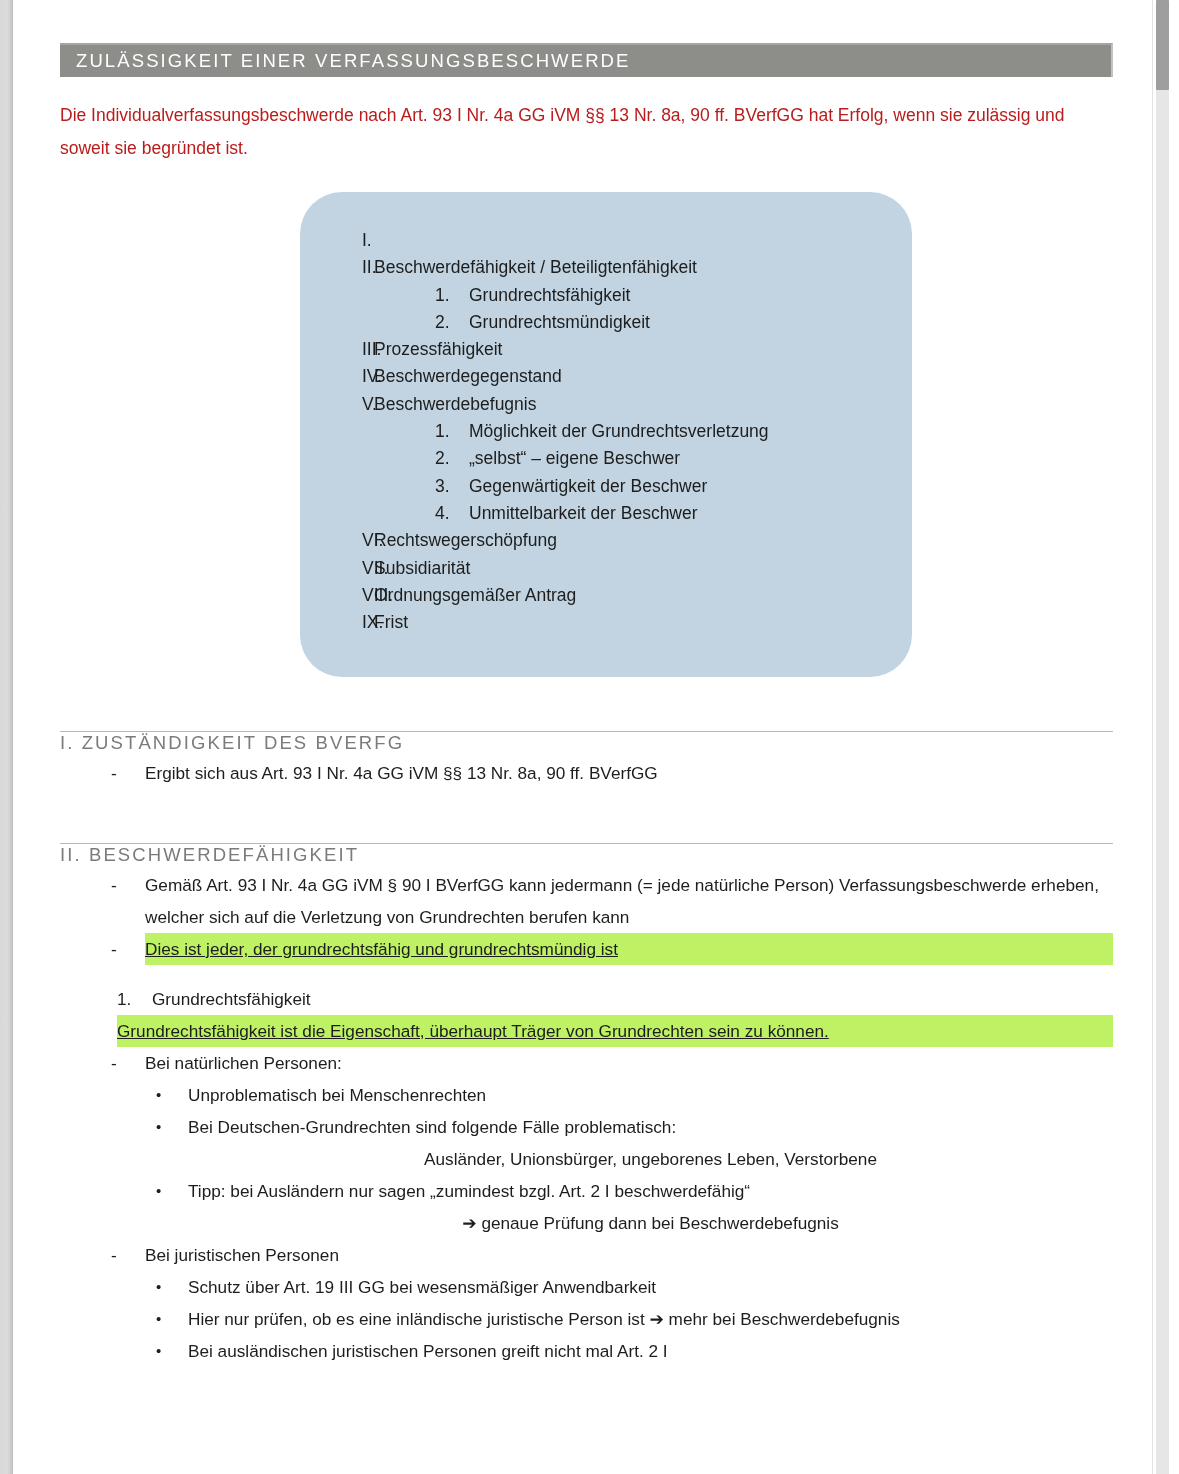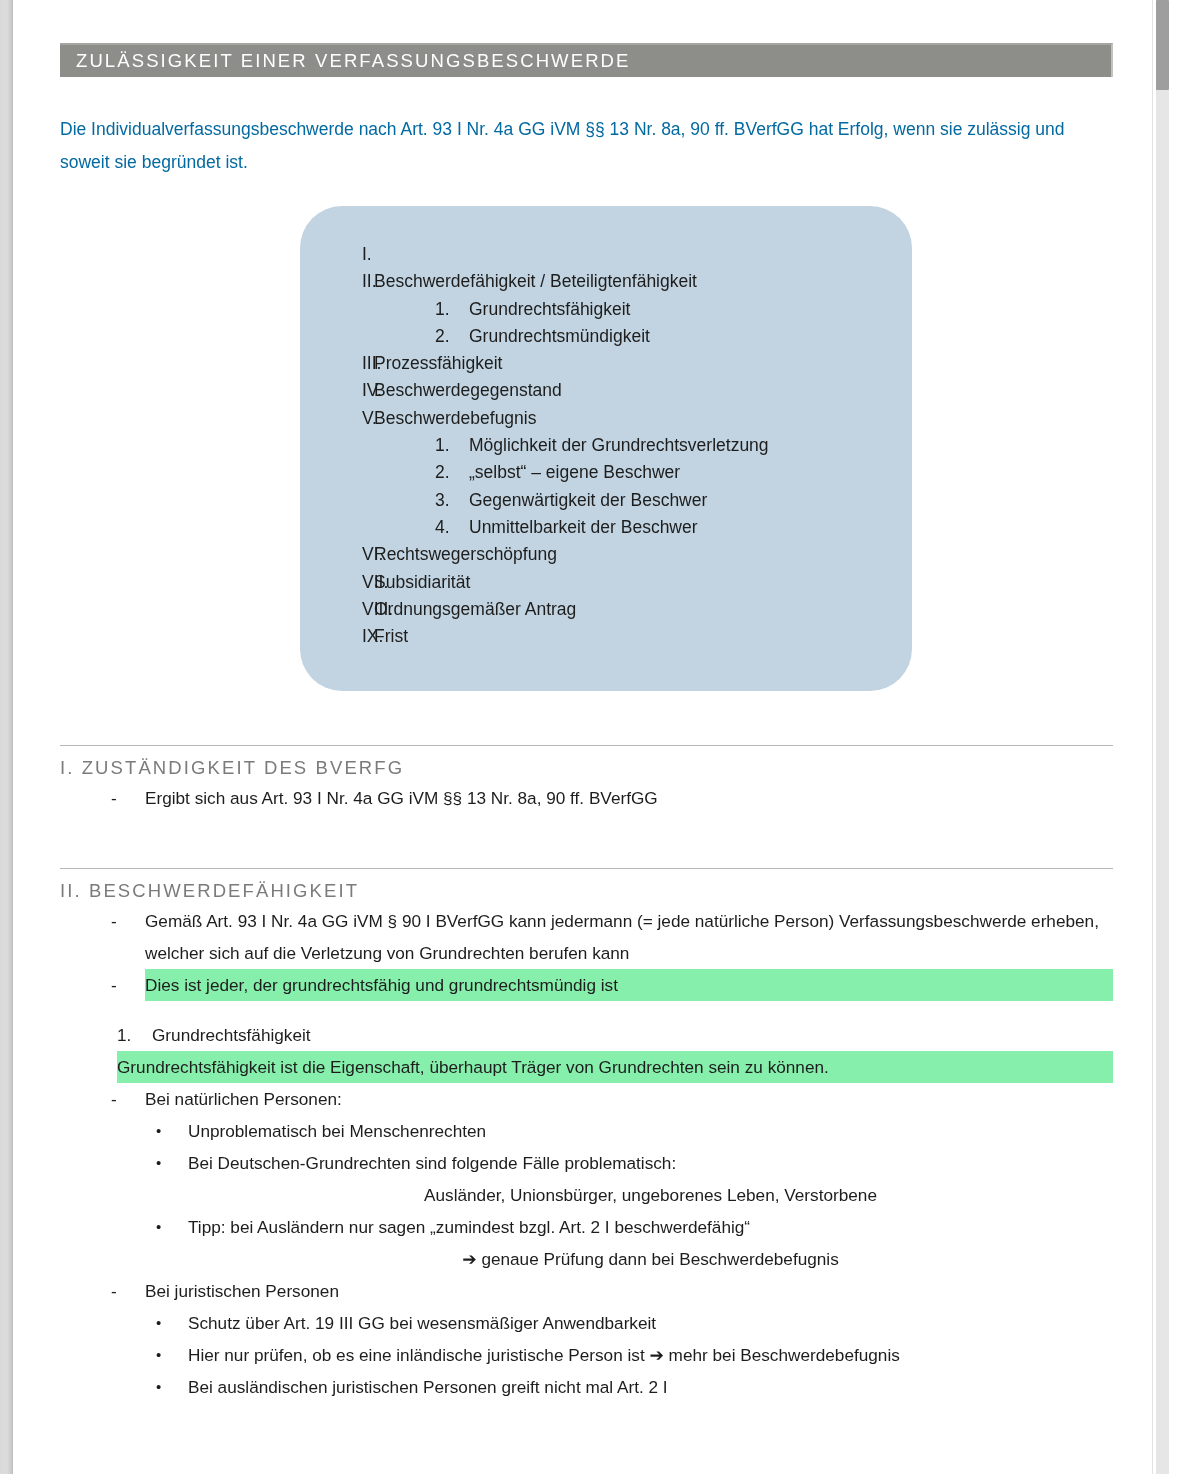--- a/index.html
+++ b/index.html
@@ -74,24 +74,24 @@
   .title-bar .t {
     color: #ffffff;
     font-size: 18.5px;
     letter-spacing: 2.1px;
     padding-left: 16px;
     white-space: nowrap;
   }
 
   
   .intro {
-    margin-top: 36px;
+    margin-top: 22px;
     font-size: 17.5px;
     line-height: 33px;
-    color: #0369a1;
+    color: #b91c1c;
     width: 1020px;
   }
 
   
   .outline-box {
     position: relative;
     margin: 27px 0 0 240px;
     width: 612px;
     height: 485px;
     background: #c2d4e1;
@@ -114,21 +114,20 @@
   .ol-row.sub .num {
     padding-left: 135px;
     width: 169px;
     flex: 0 0 169px;
   }
 
   
   .sec-head {
     margin-top: 54px;
     border-top: 1px solid #b7b7b7;
-    padding-top: 11px;
   }
   .sec-head .h {
     font-size: 18.5px;
     letter-spacing: 2.1px;
     color: #7b7b7b;
     white-space: nowrap;
   }
 
   .row {
     display: flex;
@@ -151,21 +150,22 @@
   .num-row .mk { width: 35px; }
 
   
   .bul-row { padding-left: 96px; }
   .bul-row .mk { width: 32px; font-size: 15px; }
 
   .plain-indent { padding-left: 96px; }
   .plain-indent-3 { padding-left: 128px; text-align: center; }
 
   .hl {
-    background: #86efac;
+    background: #bef264;
+    text-decoration: underline;
   }
 
   .body-sec { margin-top: 3px; }
   .gap { height: 18px; }
 </style>
 </head>
 <body>
 
 <div class="left-gutter"></div>
 

